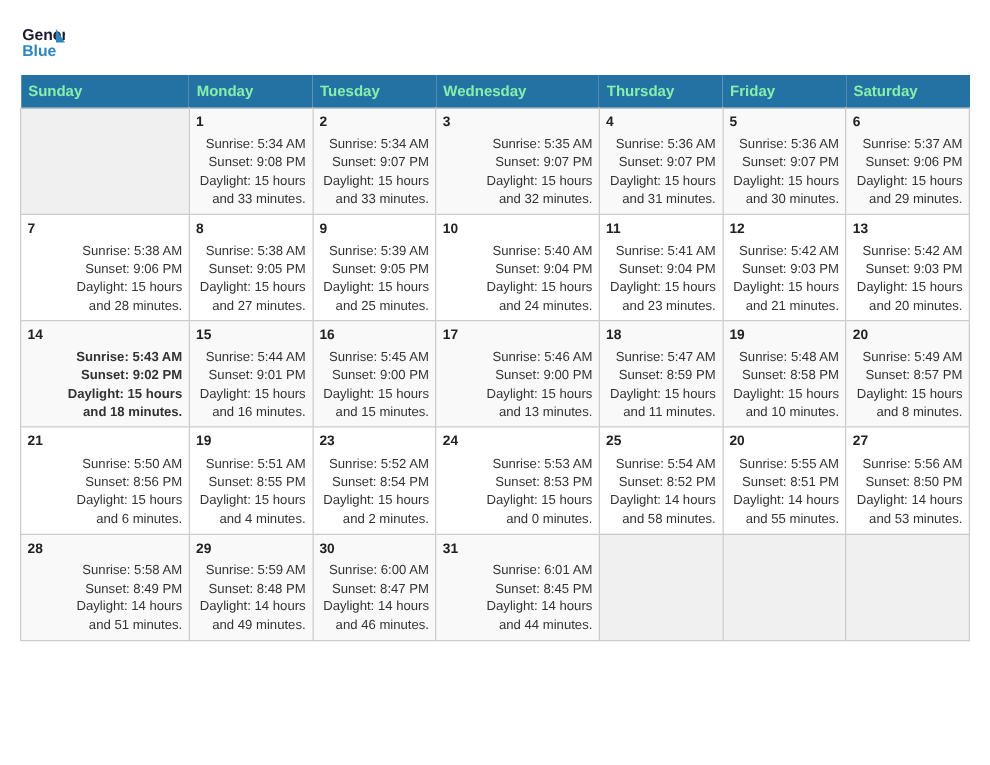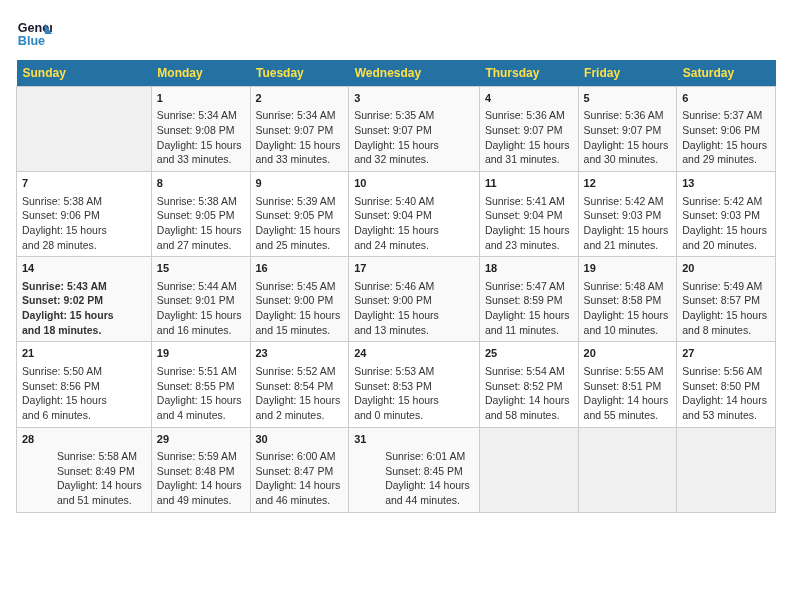--- a/index.html
+++ b/index.html
@@ -37,21 +37,21 @@
       font-size: 14px;
       color: #444;
     }
     table {
       width: 100%;
       border-collapse: collapse;
       font-size: 11px;
     }
     thead tr th {
       background-color: #2471a3;
-      color: #fde047;
+      color: #86efac;
       text-align: left;
       padding: 6px 6px;
       font-size: 12px;
       font-weight: bold;
     }
     tbody tr td {
       border: 1px solid #ccc;
       vertical-align: top;
       padding: 4px 5px;
       min-height: 70px;
@@ -65,20 +65,21 @@
       background-color: #fff;
     }
     .day-num {
       font-weight: bold;
       display: block;
       margin-bottom: 2px;
     }
     .day-info {
       font-size: 10.5px;
       color: #333;
+      text-align: right;
     }
     td.empty {
       background-color: #f0f0f0 !important;
     }
   </style>
 </head>
 <body>
 
 <div class="header">
   <div class="logo">

